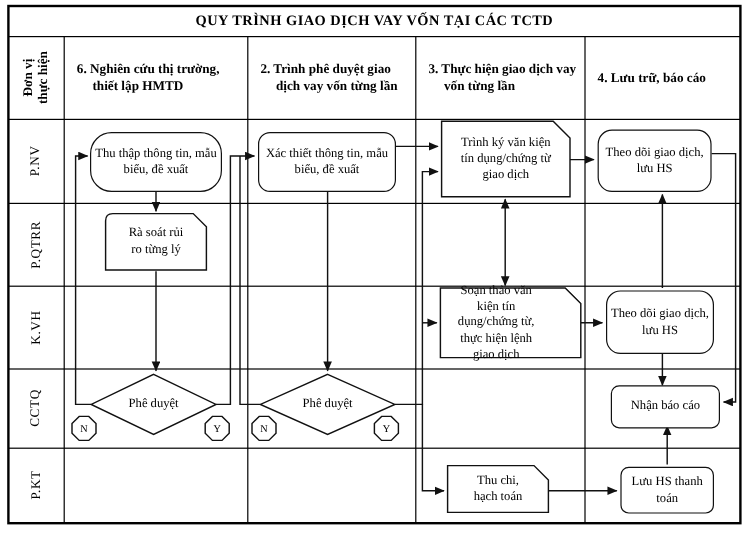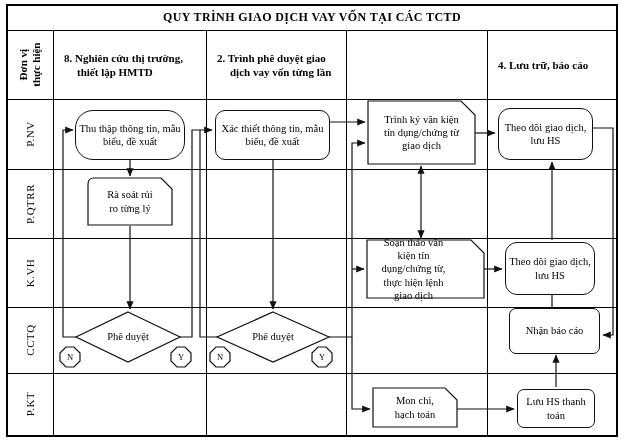--- a/index.html
+++ b/index.html
@@ -48,24 +48,27 @@
   <div class="vl" style="left:206px"></div>
   <div class="vl" style="left:346px"></div>
   <div class="vl" style="left:487px"></div>
 
   <div class="titlecell">QUY TRÌNH GIAO DỊCH VAY VỐN TẠI CÁC TCTD</div>
 
   <div class="corner">
     <span>Đơn vị thực hiện</span>
   </div>
   <div class="phase" style="left:54px;width:152px">
-      <div class="inner">8. Nghiên cứu thị trường, thiết lập HMTD</div>
+      <div class="inner">6. Nghiên cứu thị trường, thiết lập HMTD</div>
     </div>
   <div class="phase" style="left:207px;width:139px">
       <div class="inner">2. Trình phê duyệt giao dịch vay vốn từng lần</div>
+    </div>
+  <div class="phase" style="left:347px;width:140px">
+      <div class="inner">3. Thực hiện giao dịch vay vốn từng lần</div>
     </div>
   <div class="phase" style="left:488px;width:130px">
       <div class="inner">4. Lưu trữ, báo cáo</div>
     </div>
 
   <div class="lane" style="top:99px;height:70px">
       <span>P.NV</span>
     </div>
   <div class="lane" style="top:169px;height:69px">
       <span>P.QTRR</span>
@@ -118,27 +121,27 @@
       <polygon points="177,347 185,347 191,353 191,361 185,367 177,367 171,361 171,353"></polygon>
       <polygon points="216,347 224,347 230,353 230,361 224,367 216,367 210,361 210,353"></polygon>
       <polygon points="318,347 326,347 332,353 332,361 326,367 318,367 312,361 312,353"></polygon>
     </g>
   </svg>
 
   <div class="node" style="left:75px;top:110px;width:110px;height:50px;border-radius:18px">Thu thập thông tin, mẫu biểu, đề xuất</div>
   <div class="node" style="left:215px;top:110px;width:115px;height:50px;border-radius:10px">Xác thiết thông tin, mẫu biểu, đề xuất</div>
   <div class="node" style="left:498px;top:108px;width:95px;height:52px;border-radius:12px">Theo dõi giao dịch, lưu HS</div>
   <div class="node" style="left:505px;top:242px;width:90px;height:53px;border-radius:12px">Theo dõi giao dịch, lưu HS</div>
-  <div class="node" style="left:509px;top:308px;width:91px;height:46px;border-radius:7px">Nhận báo cáo</div>
+  <div class="node" style="left:509px;top:321px;width:91px;height:36px;border-radius:7px">Nhận báo cáo</div>
   <div class="node" style="left:517px;top:389px;width:78px;height:39px;border-radius:7px">Lưu HS thanh toán</div>
 
   <div class="ghost" style="left:368px;top:101px;width:107px;height:63px">Trình ký văn kiện tín dụng/chứng từ giao dịch</div>
   <div class="ghost" style="left:88px;top:178px;width:84px;height:47px">Rà soát rủi ro từng lý</div>
   <div class="ghost" style="left:367px;top:240px;width:93px;height:58px">Soạn thảo văn kiện tín dụng/chứng từ, thực hiện lệnh giao dịch</div>
-  <div class="ghost" style="left:373px;top:388px;width:84px;height:39px">Mon chi, hạch toán</div>
+  <div class="ghost" style="left:373px;top:388px;width:84px;height:39px">Thu chi, hạch toán</div>
 
   <div class="ghost" style="left:78px;top:327px;width:100px;height:20px">Phê duyệt</div>
   <div class="ghost" style="left:223px;top:327px;width:100px;height:20px">Phê duyệt</div>
   <div class="tag" style="left:60px;top:347px;width:20px;height:20px">N</div>
   <div class="tag" style="left:171px;top:347px;width:20px;height:20px">Y</div>
   <div class="tag" style="left:210px;top:347px;width:20px;height:20px">N</div>
   <div class="tag" style="left:312px;top:347px;width:20px;height:20px">Y</div>
 
 </div>
 

